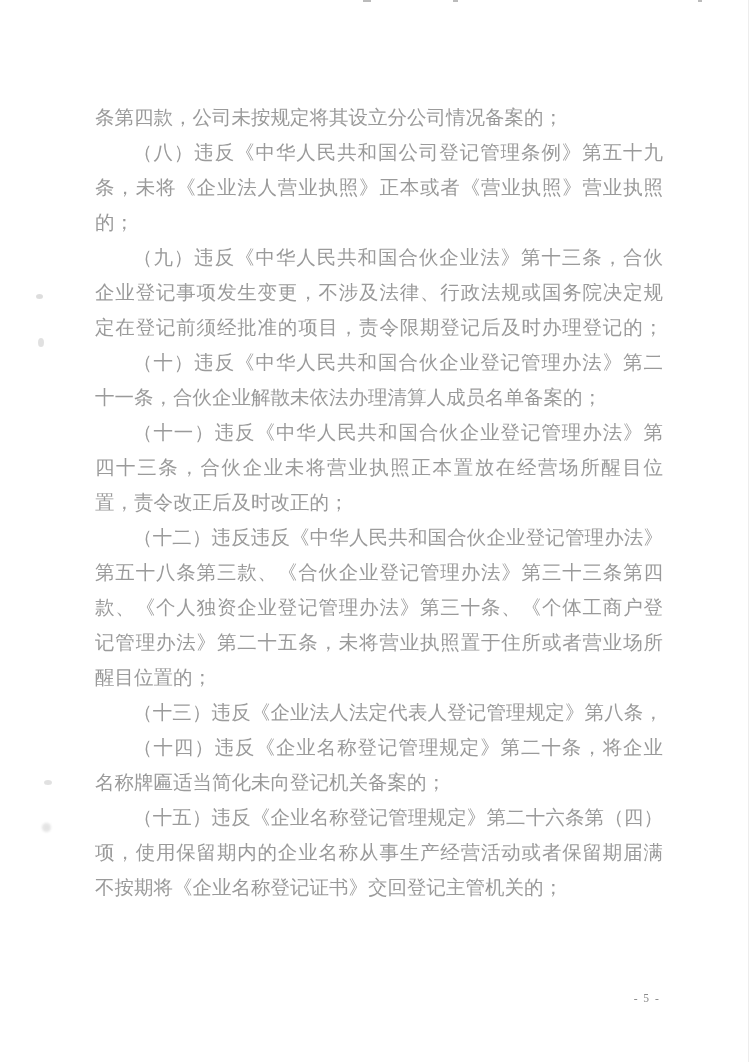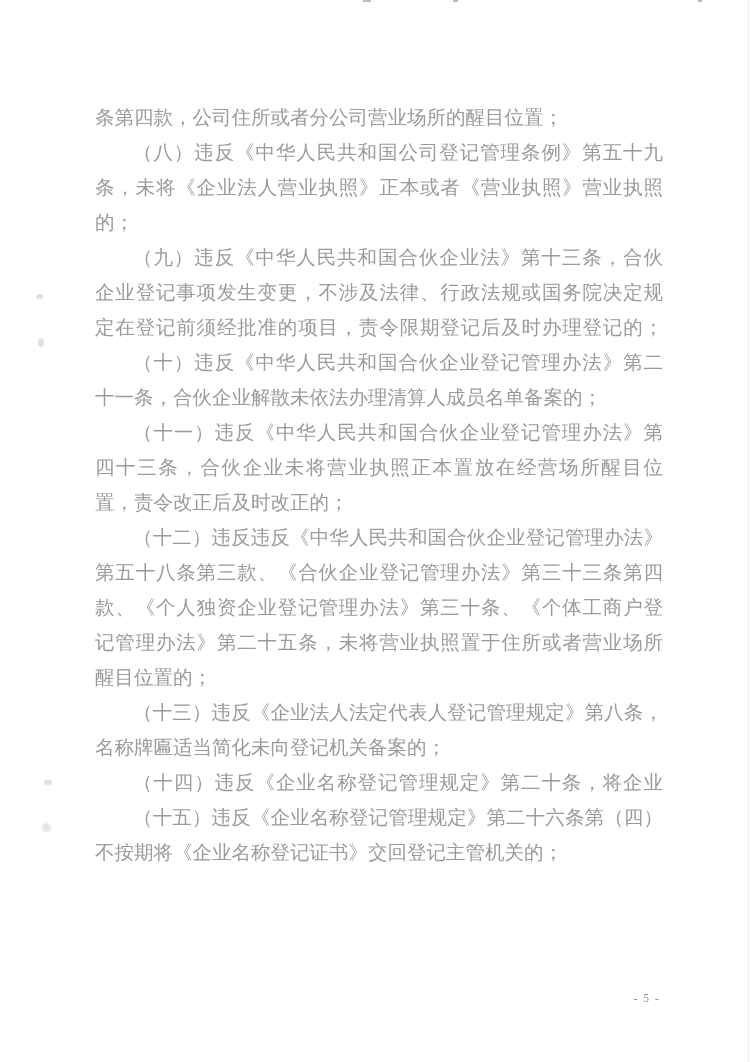--- a/index.html
+++ b/index.html
@@ -85,38 +85,39 @@
   <div class="edge-speck e2"></div>
   <div class="edge-speck e3"></div>
   <div class="scan-edge"></div>
 
   <div class="speck s1"></div>
   <div class="speck s2"></div>
   <div class="speck s3"></div>
   <div class="speck s4"></div>
 
   <div class="content">
-      <div class="line">条第四款，公司住所或者分公司营业场所的醒目位置；</div>
+      <div class="line">条第四款，公司未按规定将其设立分公司情况备案的；</div>
       <div class="line fill indent">（八）违反《中华人民共和国公司登记管理条例》第五十九</div>
       <div class="line fill">条，未将《企业法人营业执照》正本或者《营业执照》营业执照</div>
       <div class="line">的；</div>
       <div class="line fill indent">（九）违反《中华人民共和国合伙企业法》第十三条，合伙</div>
       <div class="line fill">企业登记事项发生变更，不涉及法律、行政法规或国务院决定规</div>
       <div class="line fill">定在登记前须经批准的项目，责令限期登记后及时办理登记的；</div>
       <div class="line fill indent">（十）违反《中华人民共和国合伙企业登记管理办法》第二</div>
       <div class="line">十一条，合伙企业解散未依法办理清算人成员名单备案的；</div>
       <div class="line fill indent">（十一）违反《中华人民共和国合伙企业登记管理办法》第</div>
       <div class="line fill">四十三条，合伙企业未将营业执照正本置放在经营场所醒目位</div>
       <div class="line">置，责令改正后及时改正的；</div>
       <div class="line fill indent">（十二）违反违反《中华人民共和国合伙企业登记管理办法》</div>
       <div class="line fill">第五十八条第三款、《合伙企业登记管理办法》第三十三条第四</div>
       <div class="line fill">款、《个人独资企业登记管理办法》第三十条、《个体工商户登</div>
       <div class="line fill">记管理办法》第二十五条，未将营业执照置于住所或者营业场所</div>
       <div class="line">醒目位置的；</div>
       <div class="line fill indent">（十三）违反《企业法人法定代表人登记管理规定》第八条，</div>
+      <div class="line fill indent">（十四）违反《企业名称登记管理规定》第二十条，将企业</div>
       <div class="line">名称牌匾适当简化未向登记机关备案的；</div>
-      <div class="line fill indent">（十四）违反《企业名称登记管理规定》第二十条，将企业</div>
       <div class="line fill indent">（十五）违反《企业名称登记管理规定》第二十六条第（四）</div>
+      <div class="line fill">项，使用保留期内的企业名称从事生产经营活动或者保留期届满</div>
       <div class="line">不按期将《企业名称登记证书》交回登记主管机关的；</div>
     </div>
 
   <div class="pagenum">- 5 -</div>
 </div>
 
 </body></html>

